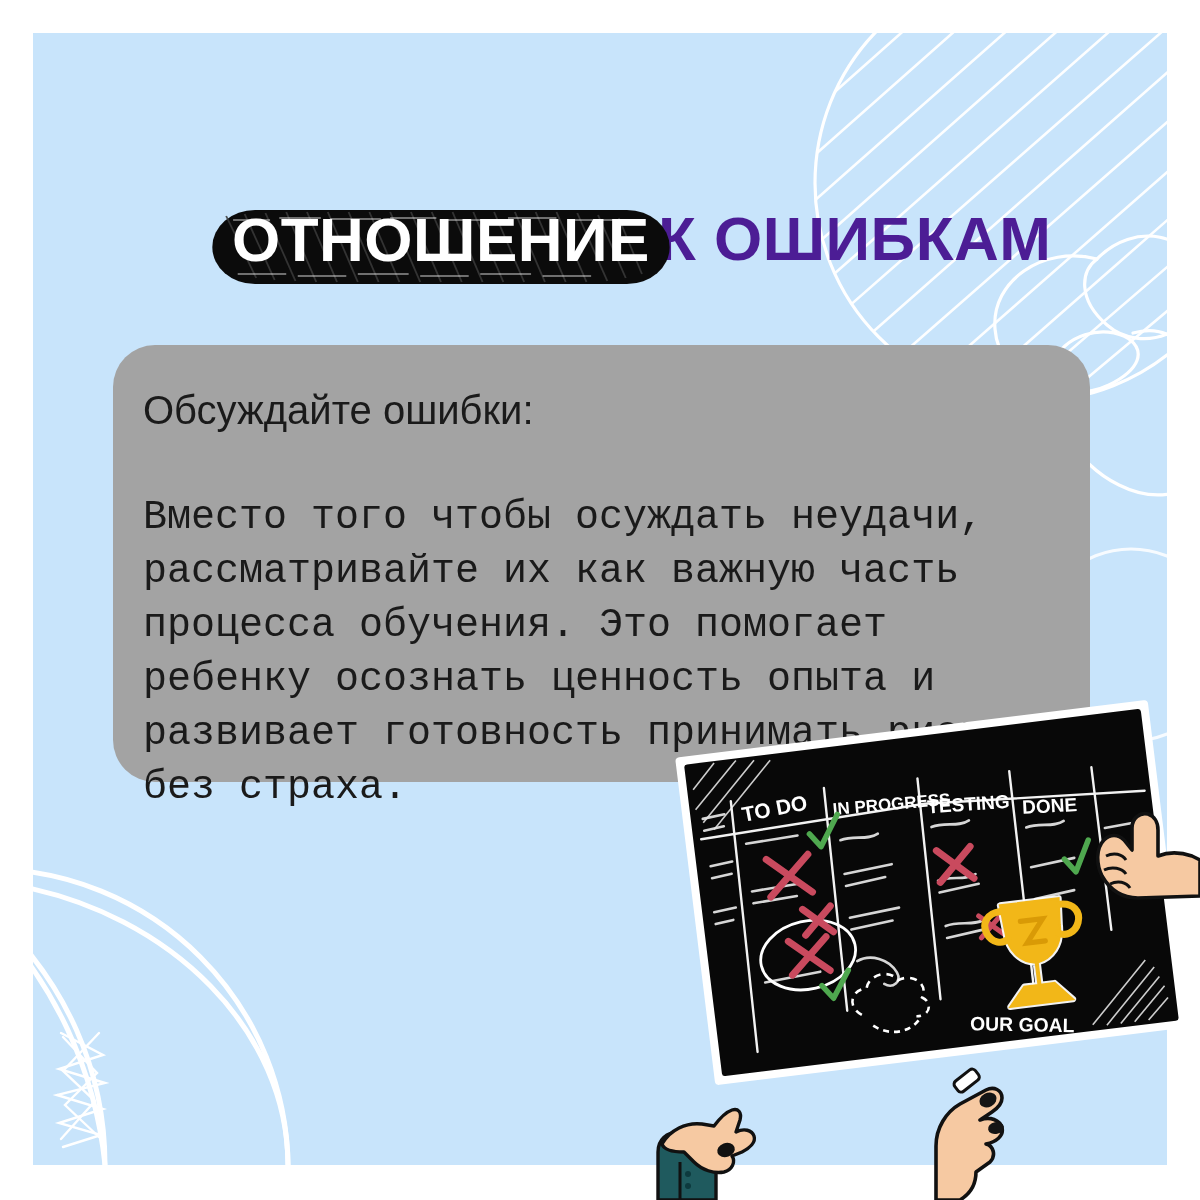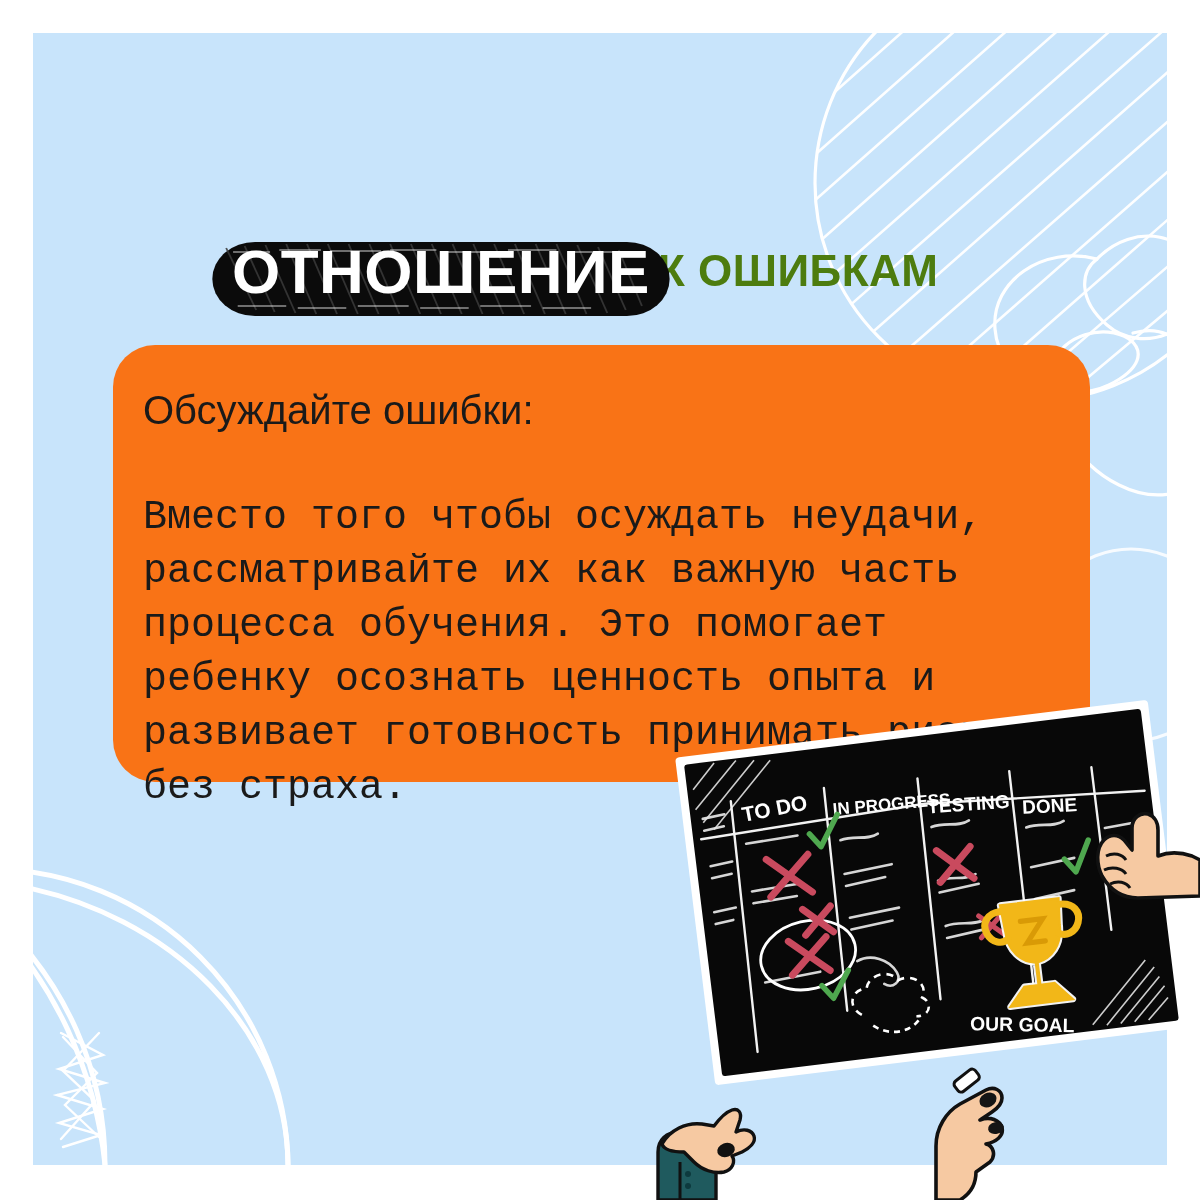--- a/index.html
+++ b/index.html
@@ -28,27 +28,26 @@
     width:1134px; height:1132px;
     pointer-events:none;
   }
   
   .title-row {
     position:absolute;
     left:210px; top:196px;
     height:86px;
     display:flex; align-items:center;
     white-space:nowrap;
-    margin-top:32px;
   }
   .title-text {
-    font-size:44px;
+    font-size:62px;
     font-weight:bold;
     letter-spacing:0.5px;
-    color:#4d7c0f;
+    color:#4c1d95;
     line-height:86px;
   }
   .hl-wrap {
     position:relative;
     display:inline-block;
     padding:0 22px;
     margin-right:-14px;
   }
   .hl-blob {
     position:absolute;
@@ -62,21 +61,21 @@
     color:#ffffff;
     font-size:62px;
     font-weight:bold;
     letter-spacing:0.5px;
   }
   
   .card {
     position:absolute;
     left:113px; top:345px;
     width:977px; height:437px;
-    background:#f97316;
+    background:#a3a3a3;
     border-radius:42px;
     padding-left:11px;
   }
   .card-inner {
     position:absolute;
     left:30px; top:38px;
     right:24px;
   }
   .lead, .para {
     font-size:40px;

